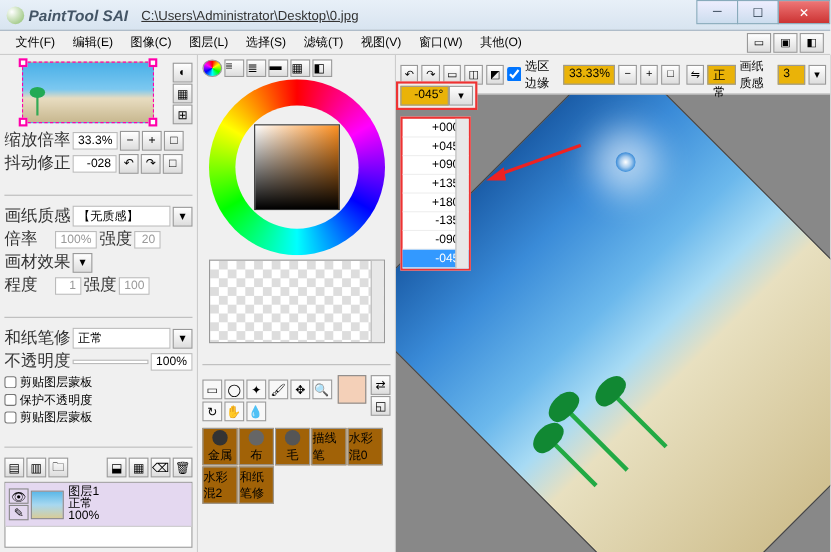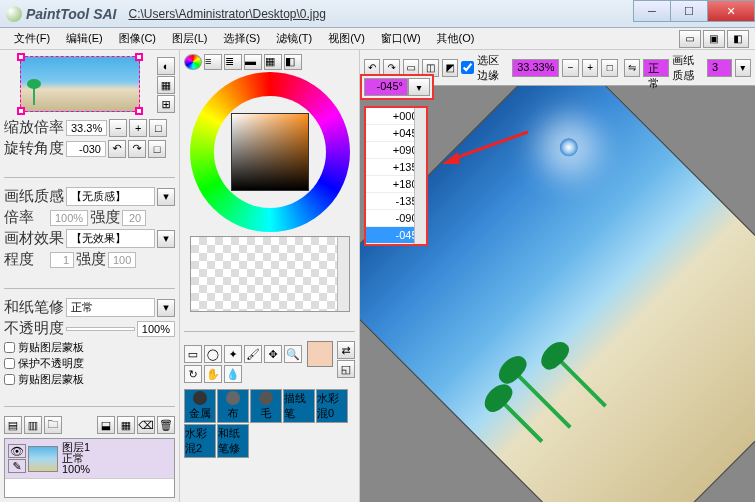--- a/index.html
+++ b/index.html
@@ -41,34 +41,34 @@
 .colortools .ct { width: 18px; height: 16px; border: 1px solid #999; background: linear-gradient(#fff,#ddd); }
 .ring { width: 160px; height: 160px; position: relative; margin: 2px auto; }
 .ring svg { width: 100%; height: 100%; }
 .sqpick { position: absolute; left: 41px; top: 41px; width: 78px; height: 78px; background: linear-gradient(to bottom, transparent, #000), linear-gradient(to right, #fff, #ff9020); border: 1px solid #333; }
 .checker { width: 160px; height: 76px; margin: 4px auto; border: 1px solid #999; background: repeating-conic-gradient(#ddd 0 25%, #fff 0 50%) 0 0/16px 16px; position: relative; }
 .checker .sb { position: absolute; right: 0; top: 0; bottom: 0; width: 12px; background: #e8e8e8; border-left: 1px solid #bbb; }
 .tools { display: flex; flex-wrap: wrap; gap: 2px; margin-top: 4px; }
 .tool { width: 18px; height: 18px; border: 1px solid #999; background: #f8f8f8; display: flex; align-items: center; justify-content: center; font-size: 11px; }
 .swatch { width: 26px; height: 26px; background: #f4d0b8; border: 1px solid #888; }
 .brushes { display: flex; flex-wrap: wrap; gap: 1px; margin-top: 6px; }
-.brush { width: 32px; height: 34px; border: 1px solid #999; background: #0369a1; display: flex; flex-direction: column; align-items: center; justify-content: flex-end; font-size: 9px; padding-bottom: 1px; }
+.brush { width: 32px; height: 34px; border: 1px solid #999; background: #a16207; display: flex; flex-direction: column; align-items: center; justify-content: flex-end; font-size: 9px; padding-bottom: 1px; }
 .brush .bd { width: 14px; height: 14px; background: #333; border-radius: 50%; margin-bottom: 1px; }
 .canvas { flex: 1; background: #888; position: relative; overflow: hidden; }
 .cv-topbar { position: absolute; left: 0; right: 0; top: 0; height: 36px; background: #f0f0f0; border-bottom: 1px solid #aaa; display: flex; align-items: center; padding: 0 4px; gap: 3px; z-index: 2; }
 .img-rot { position: absolute; left: 60px; top: 50px; width: 340px; height: 420px; transform: rotate(-45deg); transform-origin: center; background: linear-gradient(180deg,#1b5da8 0%, #3a8bd8 18%, #6bb8ec 38%, #a8dbf4 50%, #e8e0c0 60%, #d0c090 100%); border: 1px solid #444; }
 .img-rot .sun { position: absolute; right: 60px; top: 70px; width: 18px; height: 18px; background: radial-gradient(circle,#fff,#fff8 40%, transparent 70%); box-shadow: 0 0 30px 20px rgba(255,255,255,.6); border-radius: 50%; }
 .img-rot .ptree { position: absolute; width: 4px; background: #2a4; }
 .img-rot .ptree::after { content: ''; position: absolute; top: -12px; left: -14px; width: 32px; height: 20px; background: #183; border-radius: 50% 50% 40% 40%; }
 .dropdown { position: absolute; left: 2px; top: 30px; width: 64px; background: #fff; border: 2px solid #e33; z-index: 10; }
 .dditem { padding: 2px 4px; text-align: right; font-size: 11px; border-bottom: 1px solid #eee; }
 .dditem.sel { background: #39f; color: #fff; }
 .dd-scroll { position: absolute; right: 0; top: 0; bottom: 0; width: 12px; background: #e8e8e8; border-left: 1px solid #bbb; }
 .arrow { position: absolute; left: 80px; top: 80px; z-index: 11; }
-.cv-input { background: #d946ef; border: 1px solid #999; padding: 1px 4px; height: 18px; }
+.cv-input { background: #eab308; border: 1px solid #999; padding: 1px 4px; height: 18px; }
 .dropdown-wrap { position: absolute; left: 0; top: 24px; border: 2px solid #e33; padding: 2px; z-index: 9; background: #f0f0f0; }
 </style>
 </head>
 <body>
 
 <div class="titlebar">
   <div class="logo"></div>
   <span class="app">PaintTool SAI</span>
   <span class="path">C:\Users\Administrator\Desktop\0.jpg</span>
   <div class="winbtns">
@@ -115,40 +115,39 @@
       </div>
     </div>
     <div class="row">
       <span class="lbl">缩放倍率</span>
       <span class="val">33.3%</span>
       <span class="btnsm">−</span>
       <span class="btnsm">+</span>
       <span class="btnsm">□</span>
     </div>
     <div class="row">
-      <span class="lbl">旋转角度</span>
-      <span class="val">-030</span>
+      <span class="lbl">抖动修正</span>
+      <span class="val">-028</span>
       <span class="btnsm">↶</span>
       <span class="btnsm">↷</span>
       <span class="btnsm">□</span>
     </div>
     <div class="sect row">
       <span class="lbl">画纸质感</span>
       <span class="fullw">【无质感】</span>
       <span class="btnsm">▾</span>
     </div>
     <div class="row dis">
       <span class="lbl">倍率</span>
       <span class="val" style="min-width:34px">100%</span>
       <span class="lbl" style="min-width:24px">强度</span>
       <span class="val" style="min-width:24px">20</span>
     </div>
     <div class="row">
       <span class="lbl">画材效果</span>
-      <span class="fullw">【无效果】</span>
       <span class="btnsm">▾</span>
     </div>
     <div class="row dis">
       <span class="lbl">程度</span>
       <span class="val" style="min-width:24px">1</span>
       <span class="lbl" style="min-width:24px">强度</span>
       <span class="val" style="min-width:24px">100</span>
     </div>
     <div class="sect row">
       <span class="lbl">和纸笔修</span>

